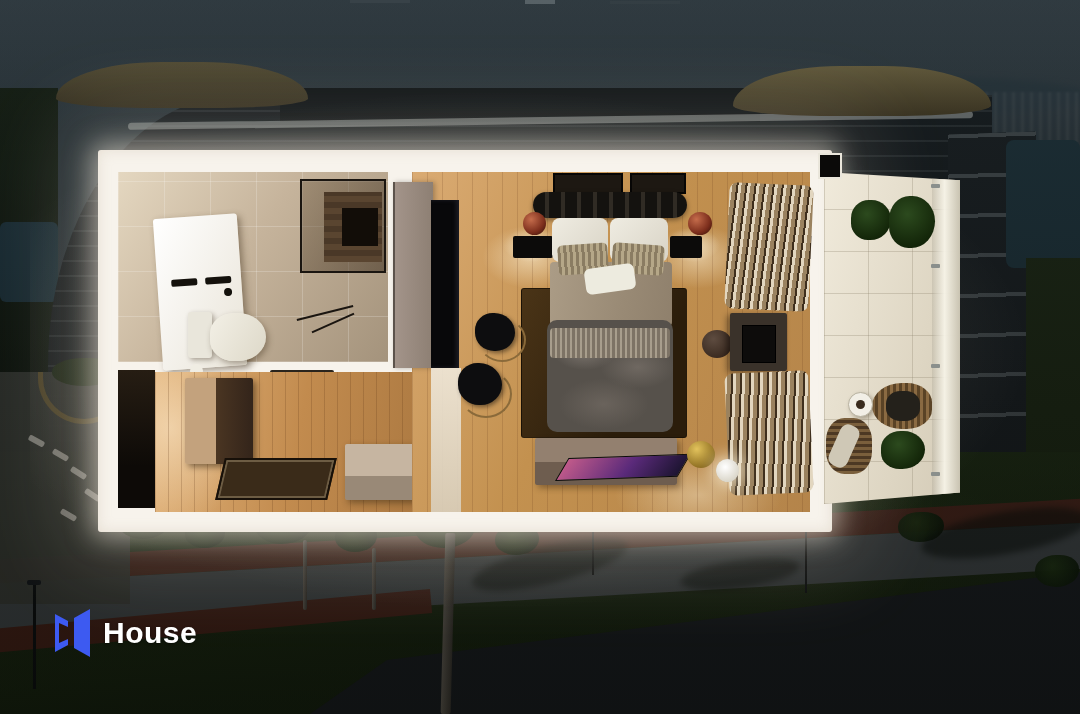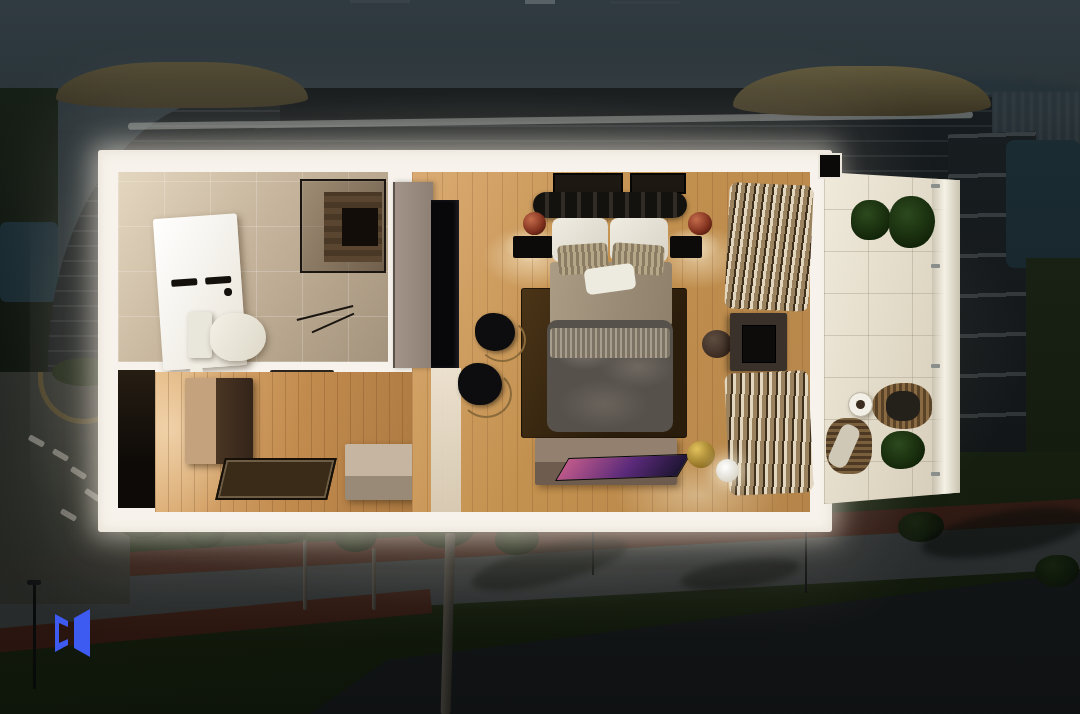--- a/index.html
+++ b/index.html
@@ -336,15 +336,16 @@
   <div class="abs spot"></div>
   <div class="abs spot-dot"></div>
 
   <div class="abs logo">
     <span style="display:inline-block;line-height:0;">
       <svg width="36" height="48" viewBox="0 0 36 48" xmlns="http://www.w3.org/2000/svg">
         <polygon points="0,5 13,12 13,18 4,14 4,34 13,30 13,36 0,43" fill="#3D5AF1"></polygon>
         <polygon points="19,9 35,0 35,48 19,39" fill="#3D5AF1"></polygon>
       </svg>
     </span>
+    <span class="logo-text">House</span>
   </div>
 
 </div>
 
 </body></html>

